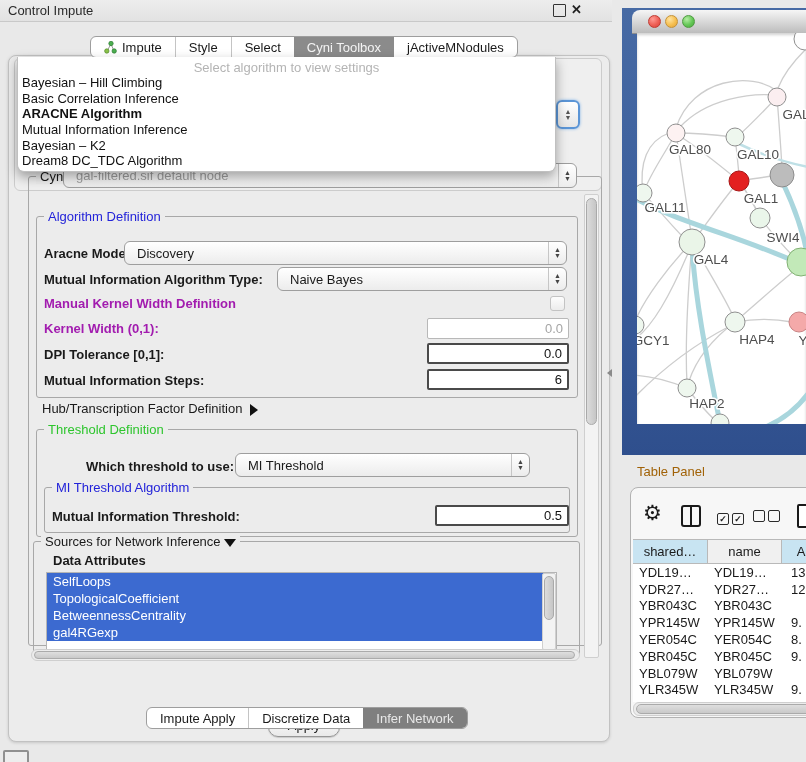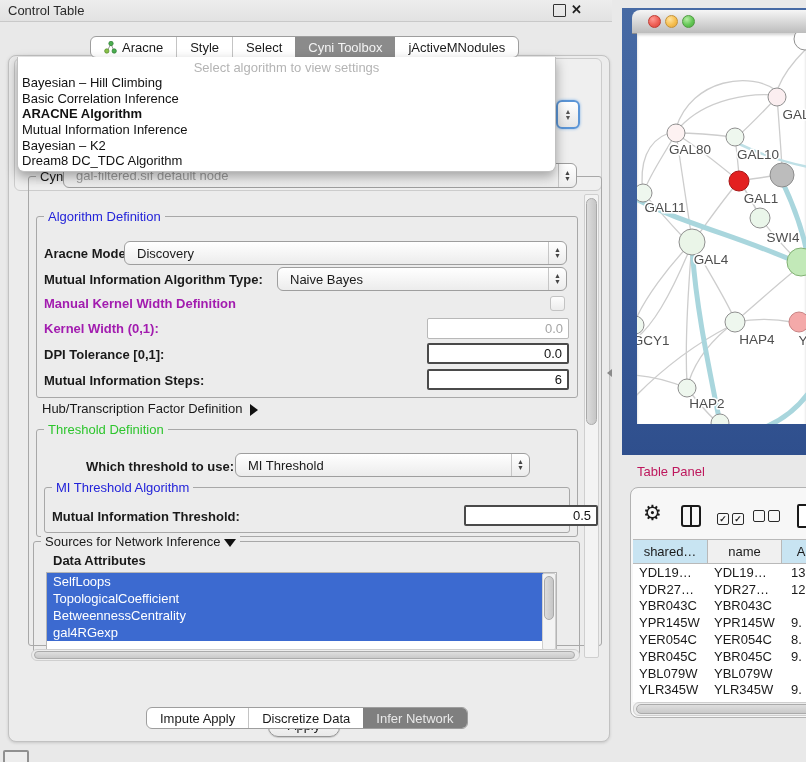--- a/index.html
+++ b/index.html
@@ -106,21 +106,21 @@
   #light-green{left:50px;background:radial-gradient(circle at 35% 30%,#b5eda4,#64c756 55%,#4aa93c);border:1px solid #4f9b41;}
   #net-canvas{position:absolute;left:15px;top:25px;width:169px;height:391px;background:#ffffff;overflow:hidden;
               box-shadow:inset 0 2px 3px rgba(0,0,0,.18);}
   .nlabel{font-family:"Liberation Sans",sans-serif;font-size:13.5px;fill:#4e4e4e;text-anchor:middle;
           paint-order:stroke;stroke:#ffffff;stroke-width:3px;stroke-linejoin:round;}
   .eg{fill:none;stroke:#cdcdcd;stroke-width:1.3;}
   .et{fill:none;stroke:#a9d6dd;stroke-width:5;stroke-linecap:round;}
   .et2{fill:none;stroke:#bfe0e6;stroke-width:2.5;stroke-linecap:round;}
 
   
-  #tp-title{left:637px;top:464px;position:absolute;font-size:13px;color:#be185d;}
+  #tp-title{left:637px;top:464px;position:absolute;font-size:13px;color:#a16207;}
   #table-panel{left:630px;top:487px;width:190px;height:229px;background:#f7f7f7;
                border:1px solid #b2b2b2;border-radius:8px;}
   .ticon{position:absolute;top:18px;}
   #gear-ic{left:12px;top:13px;font-size:21px;color:#1a1a1a;}
   #colsplit-ic{left:50px;top:17px;width:16px;height:18px;border:2px solid #1a1a1a;border-radius:3px;}
   #colsplit-ic div{position:absolute;left:7px;top:0;bottom:0;width:2px;background:#1a1a1a;}
   .cbx{display:inline-block;width:10px;height:10px;border:1.5px solid #2a2a2a;border-radius:2px;
        font-size:9px;line-height:10px;text-align:center;font-weight:bold;margin-right:3px;}
   #checks-ic{left:86px;top:22px;}
   #boxes-ic{left:122px;top:22px;}
@@ -136,38 +136,38 @@
   .tc{font-size:13px;white-space:nowrap;overflow:hidden;}
   .tc0{width:71px;padding-left:6px;} .tc1{width:72px;padding-left:4px;} .tc2{width:30px;padding-left:5px;}
 </style>
 </head>
 <body>
 
 <div id="app">
 
   <div class="abs" id="top-tick"></div>
   <div class="abs" id="cp-titlebar">
-    <span id="cp-title">Control Table</span>
+    <span id="cp-title">Control Impute</span>
     <span class="winbtn" id="float-btn"></span>
     <span class="winbtn" id="close-btn">✕</span>
   </div>
 
   <div class="abs" id="main-panel"></div>
   <div class="abs" id="inner-top-panel"></div>
 
   <div class="tabbar" id="top-tabs">
     <div class="tab">
       <svg class="neticon" viewBox="0 0 13 13">
         <line x1="3" y1="10" x2="7" y2="3" stroke="#9a9a9a" stroke-width="1"></line>
         <line x1="7" y1="3" x2="10" y2="10" stroke="#9a9a9a" stroke-width="1"></line>
         <circle cx="7" cy="2.5" r="2.2" fill="#4caf50" stroke="#2e7d32" stroke-width=".7"></circle>
         <circle cx="2.8" cy="10" r="2.2" fill="#8bc34a" stroke="#558b2f" stroke-width=".7"></circle>
         <circle cx="10.2" cy="10" r="2.2" fill="#4caf50" stroke="#2e7d32" stroke-width=".7"></circle>
       </svg>
-      <span>Aracne</span>
+      <span>Impute</span>
     </div>
     <div class="tab sep">
         <span>Style</span>
       </div>
     <div class="tab sep">
         <span>Select</span>
       </div>
     <div class="tab sel">
         <span>Cyni Toolbox</span>
       </div>
@@ -246,21 +246,21 @@
     <span class="txt">MI Threshold</span>
     <span class="step">
         <span class="arr">▲</span>
         <span class="arr">▼</span>
       </span>
   </div>
   <div class="fs" style="left:44px;top:487px;width:524px;height:44px;">
     <span class="legend blue">MI Threshold Algorithm</span>
   </div>
   <span class="lbl" style="left:52px;top:509px;">Mutual Information Threshold:</span>
-  <input class="field" style="left: 435px; top: 505px; width: 120px; margin-left: 29px;" readonly="" value="0.5">
+  <input class="field" style="left: 435px; top: 505px; width: 120px;" readonly="" value="0.5">
 
   <div class="fs" style="left:33px;top:541px;width:545px;height:113px;">
     <span class="legend">
       <span>Sources for Network Inference</span> <span class="tri-down"></span>
     </span>
   </div>
   <span class="lbl" style="left:42px;top:553px;padding-left:11px;">Data Attributes</span>
   <div class="abs" id="attr-list">
     <div class="attr-item">SelfLoops</div>
     <div class="attr-item">TopologicalCoefficient</div>

